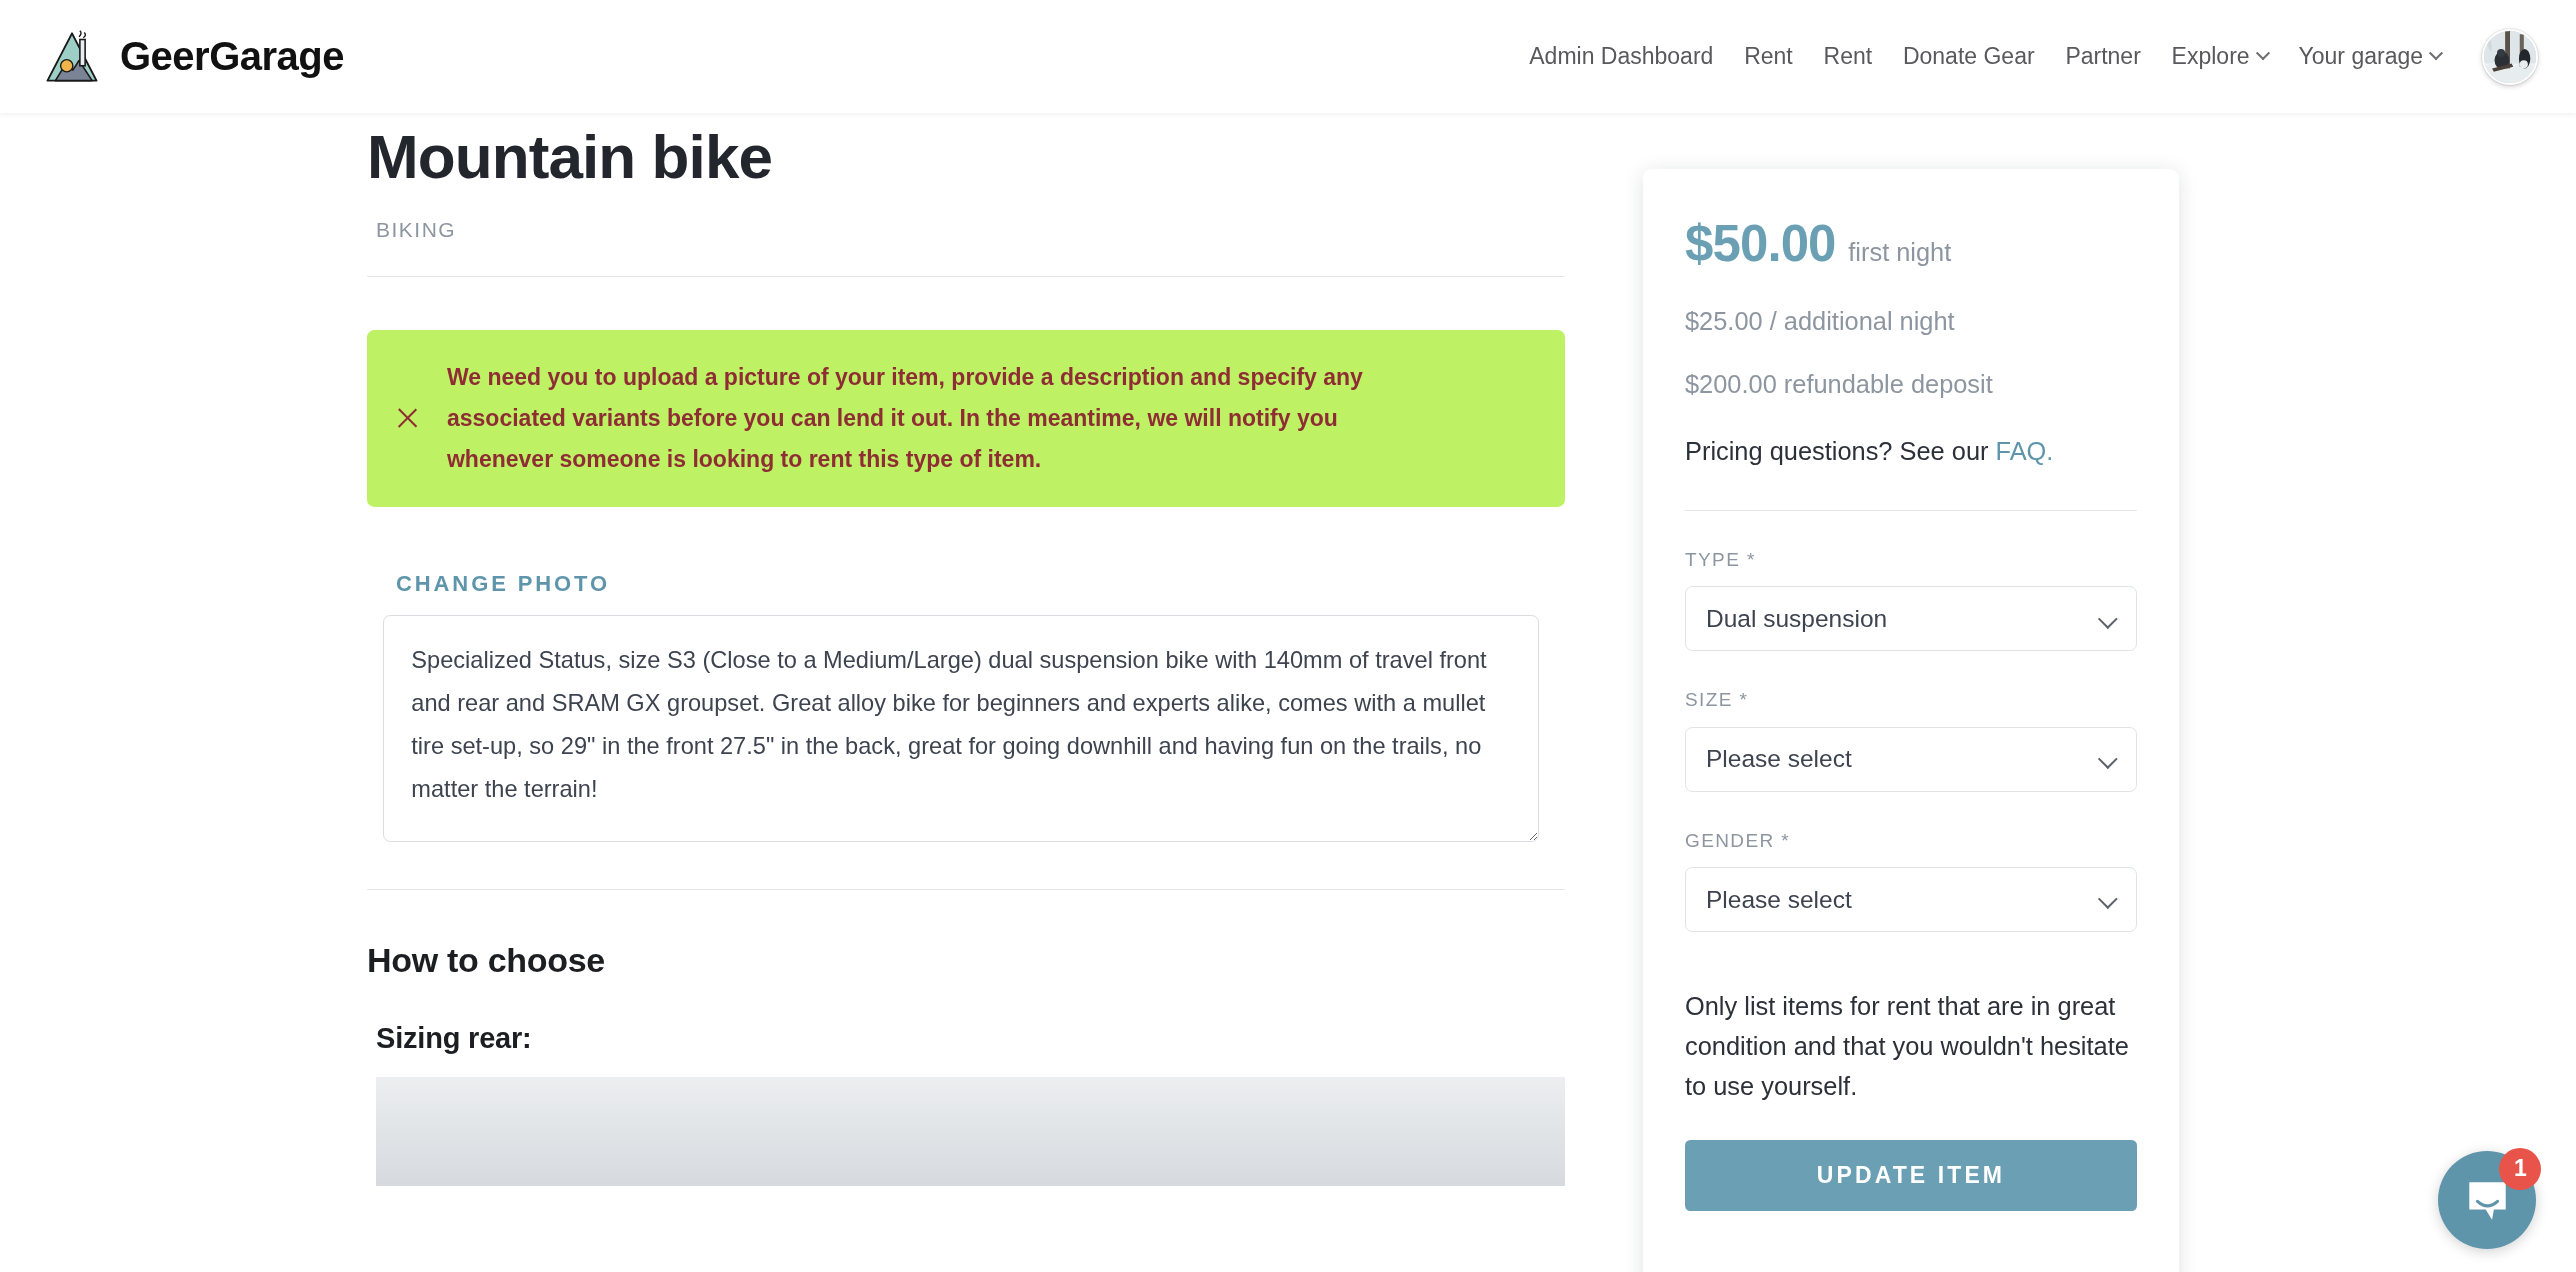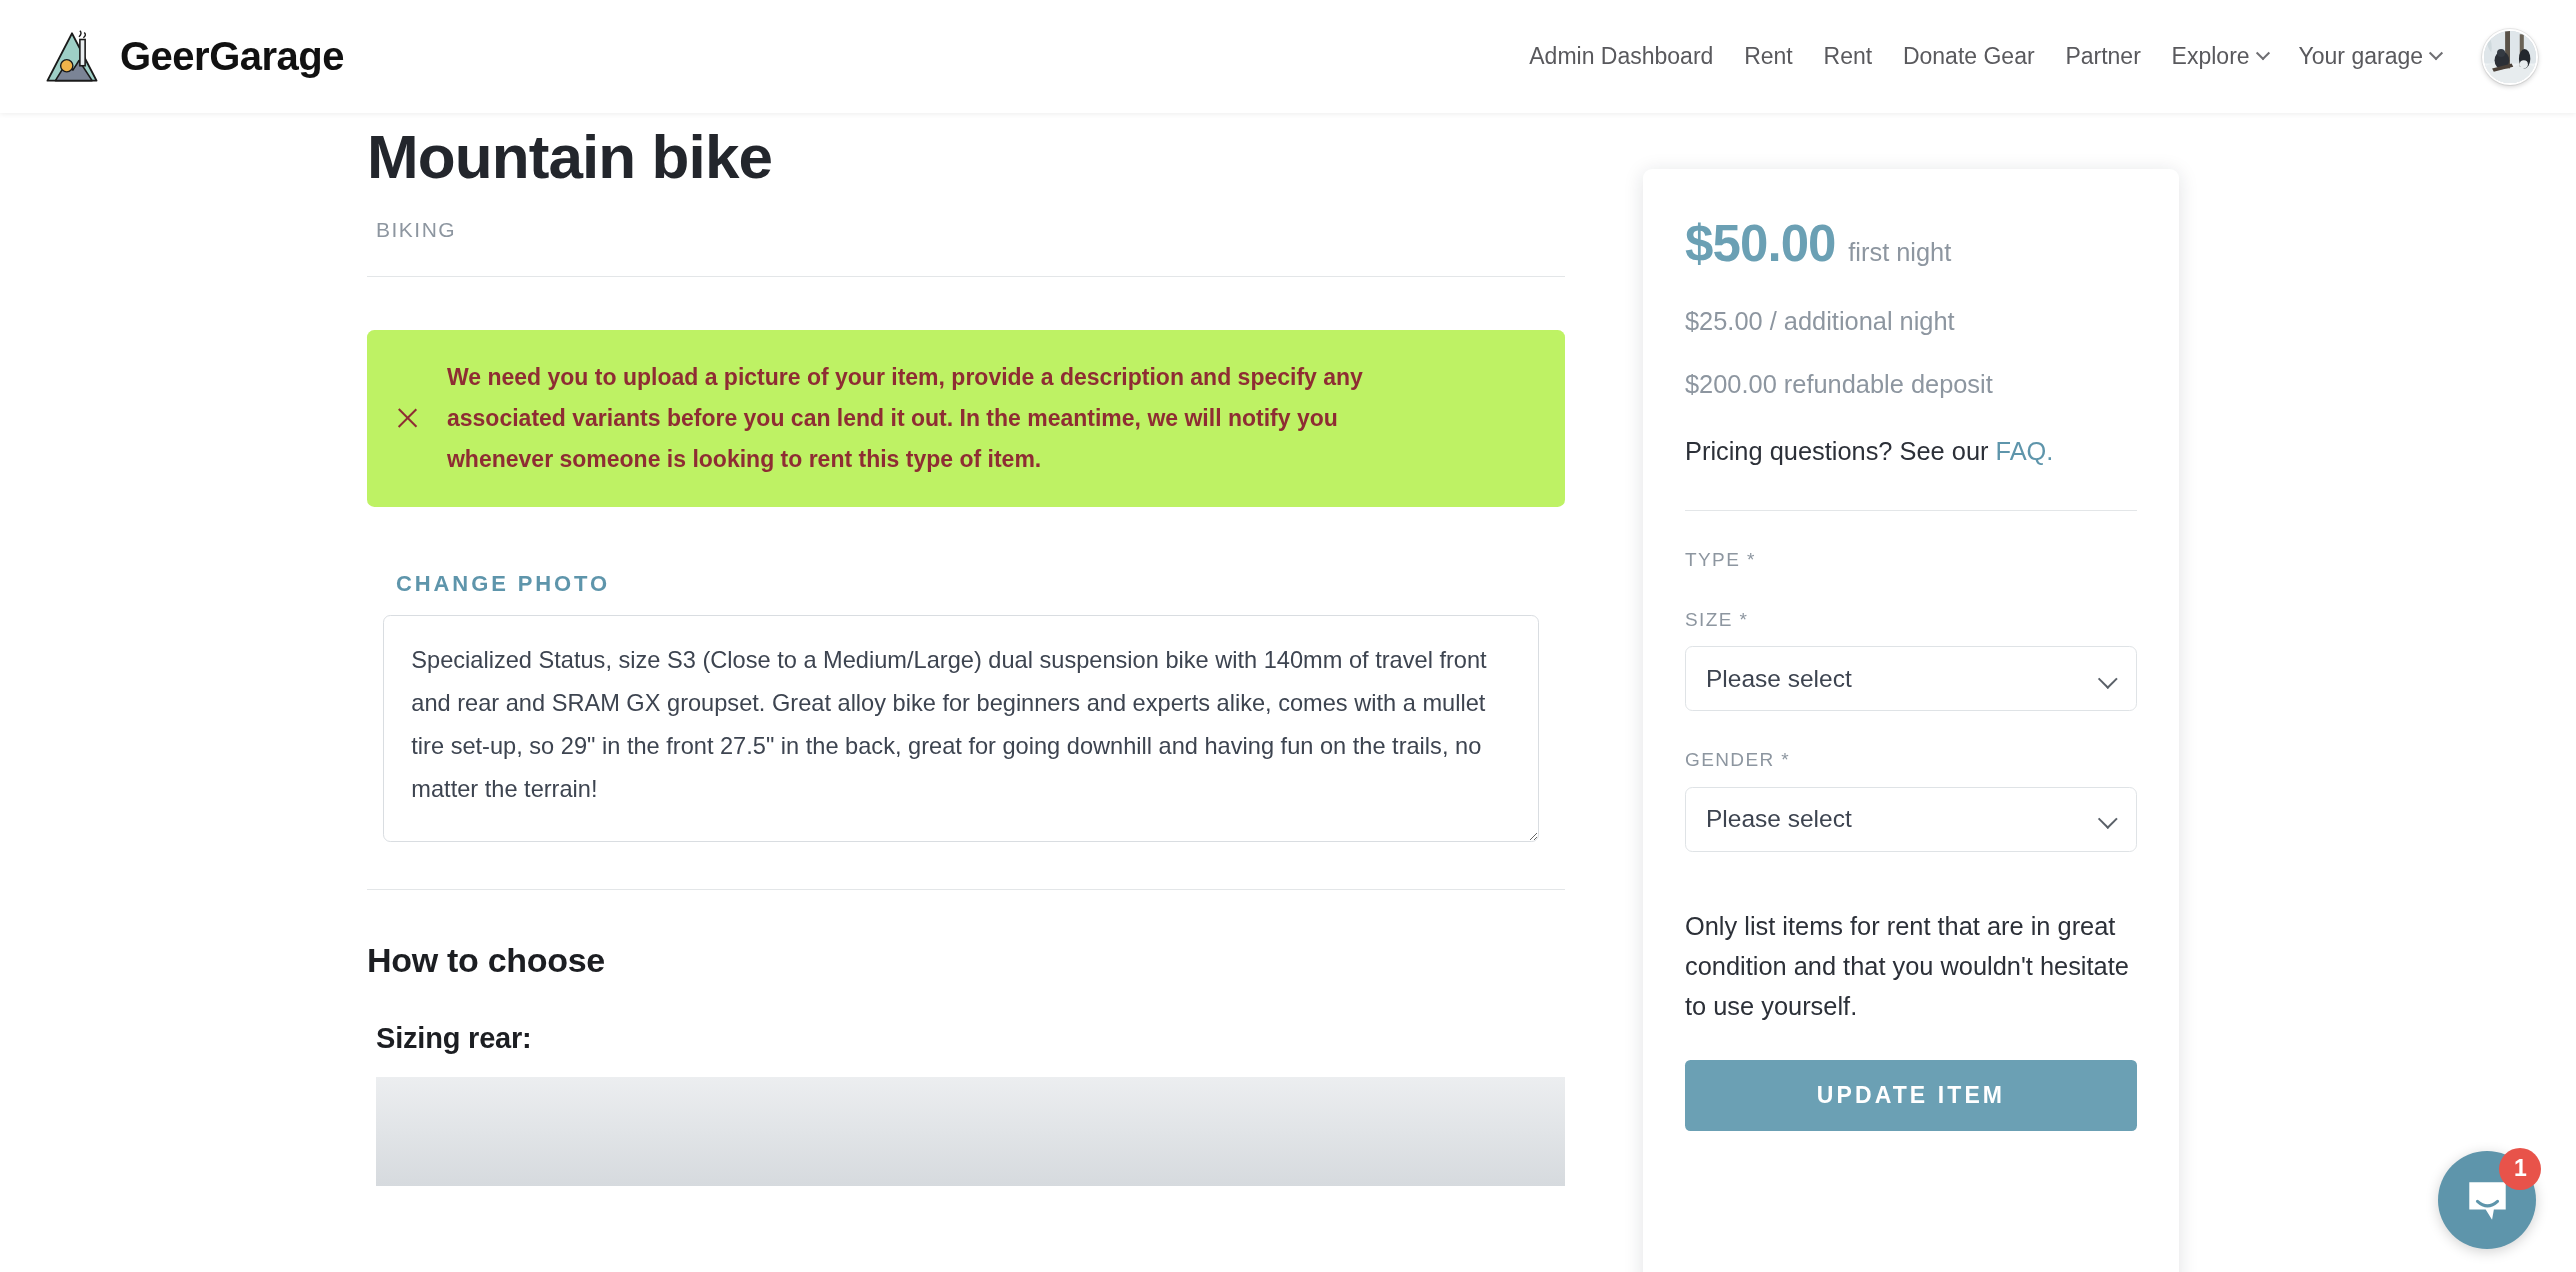--- a/index.html
+++ b/index.html
@@ -459,20 +459,26 @@
         <span>Pricing questions? See our</span>
         <a class="faq-link" href="#">FAQ.</a>
       </div>
     </div>
 
     <div class="card-rule"></div>
 
     <div class="card-inner">
 
       <div class="sel-label">Type *</div>
+      <div class="select-wrap">
+        <div class="select-box">
+          <span>Dual suspension</span>
+        </div>
+        <span class="select-chev"></span>
+      </div>
 
       <div class="sel-label">Size *</div>
       <div class="select-wrap">
         <div class="select-box">
           <span>Please select</span>
         </div>
         <span class="select-chev"></span>
       </div>
 
       <div class="sel-label">Gender *</div>

